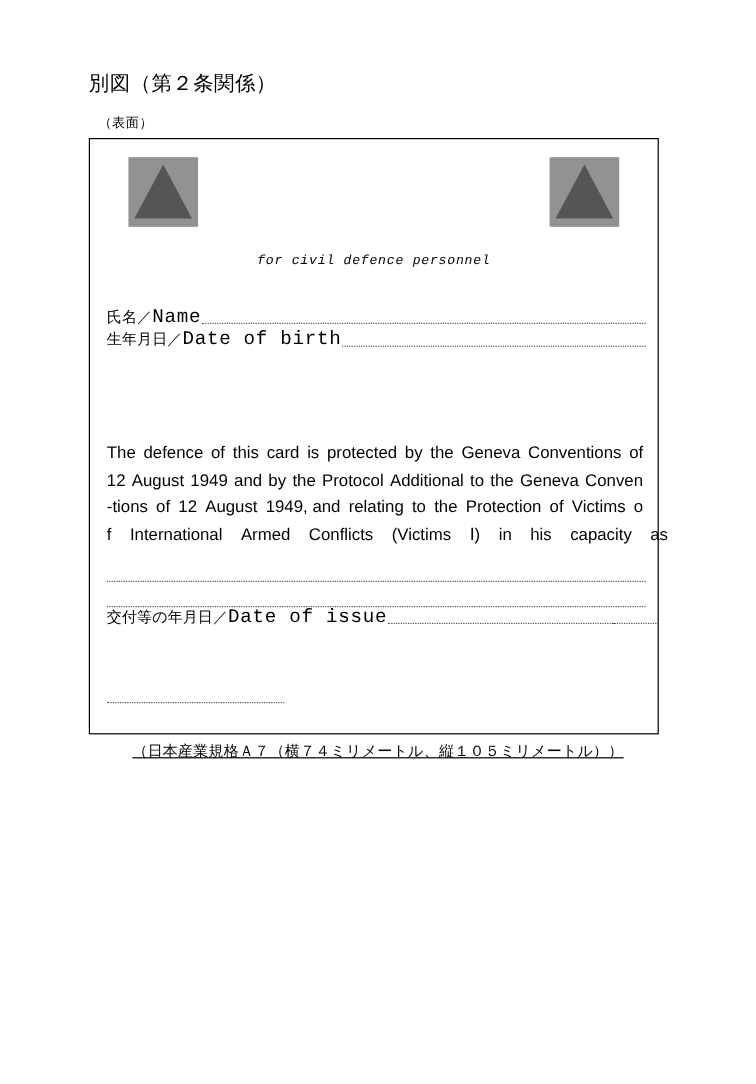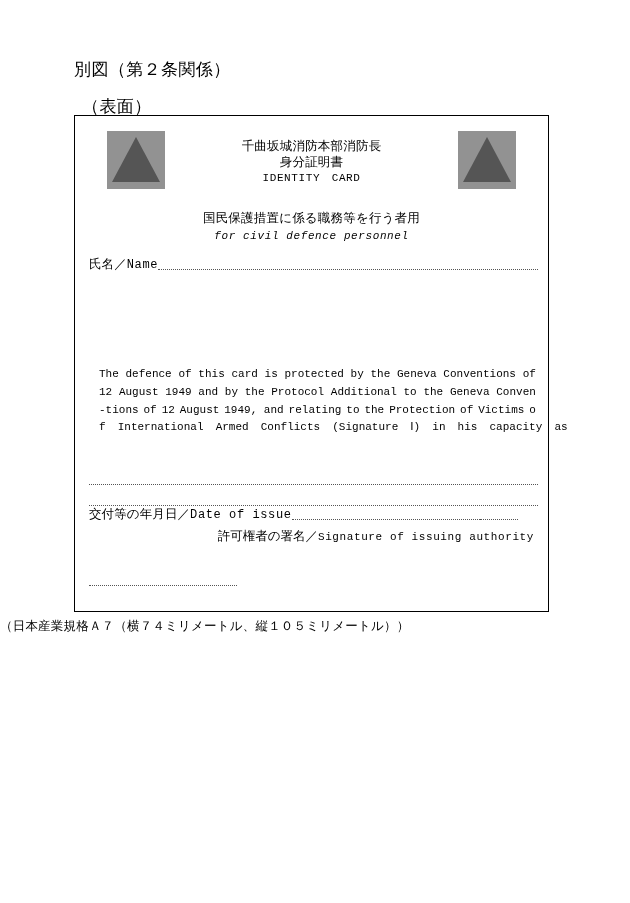--- a/index.html
+++ b/index.html
@@ -22,21 +22,21 @@
     left: 74px;
     top: 58px;
     font-size: 17px;
     letter-spacing: 0.4px;
     white-space: nowrap;
   }
   .side-label {
     position: absolute;
     left: 82px;
     top: 95px;
-    font-size: 17px;
+    font-size: 11px;
     letter-spacing: 0.4px;
     white-space: nowrap;
   }
 
   
   .card {
     position: absolute;
     left: 74px;
     top: 115px;
     width: 475px;
@@ -138,21 +138,21 @@
     height: 19px;
     white-space: nowrap;
   }
   .field-label {
     font-size: 12.5px;
     letter-spacing: 0.1px;
     flex: 0 0 auto;
   }
   .field-label .mono {
     font-family: "Liberation Mono", "DejaVu Sans Mono", monospace;
-    font-size: 12px;
+    font-size: 16px;
     letter-spacing: 0.6px;
   }
   .leader {
     flex: 1 1 auto;
     border-bottom: 1.1px dotted #555555;
     margin-bottom: 3px;
     height: 1px;
     min-width: 4px;
   }
   .leader.fixed-200 { flex: 0 0 188px; }
@@ -168,25 +168,25 @@
     top: 193px;
     font-size: 12.2px;
     line-height: 1.52;
     letter-spacing: 0.05px;
     text-align: justify;
   }
   .para-jp .indent { display: inline-block; width: 1.6em; }
 
   .para-en {
     position: absolute;
-    left: 24px;
+    left: 14px;
     right: 12px;
     top: 250px;
-    font-family: Liberation Mono, monospace;
-    font-size: 11px;
+    font-family: Liberation Sans, sans-serif;
+    font-size: 14px;
     line-height: 1.62;
     color: #000;
   }
   .para-en .line {
     display: flex;
     justify-content: space-between;
     white-space: nowrap;
   }
   .para-en .line.last { justify-content: flex-start; }
   .para-en .line.last span { margin-right: 1.1em; }
@@ -235,58 +235,57 @@
     right: 10px;
     top: 454px;
   }
 
   
   .footer-note {
     position: absolute;
     left: 0;
     top: 618px;
     width: 630px;
-    text-align: left;
+    text-align: center;
     font-size: 12.5px;
     letter-spacing: 0.2px;
     white-space: nowrap;
+    text-decoration: underline;
   }
 </style>
 </head>
 <body>
 
 <div class="page-heading">別図（第２条関係）</div>
 <div class="side-label">（表面）</div>
 
 <div class="card">
   <div class="card-inner">
 
     <div class="emblem-row">
       <div class="emblem left">
         <div class="emblem-tri"></div>
       </div>
       <div class="emblem right">
         <div class="emblem-tri"></div>
       </div>
 
-      <div class="title-block">
-        <div class="title-jp-1">千曲坂城消防本部消防長</div>
-        <div class="title-jp-2">身分証明書</div>
-        <div class="title-en">IDENTITY　CARD</div>
-      </div>
     </div>
 
     <div class="subtitle-block">
-      <div class="subtitle-jp">国民保護措置に係る職務等を行う者用</div>
       <div class="subtitle-en">for  civil  defence  personnel</div>
     </div>
 
     <div class="field-area">
       <div class="field-row">
         <span class="field-label"><span>氏名／</span><span class="mono">Name</span></span>
+        <span class="leader"></span>
+      </div>
+      <div class="field-row">
+        <span class="field-label"><span>生年月日／</span><span class="mono">Date  of  birth</span></span>
         <span class="leader"></span>
       </div>
     </div>
 
 
     <div class="para-en" id="para-en">
         <div class="line">
           <span>The</span>
           <span>defence</span>
           <span>of</span>
@@ -326,21 +325,21 @@
           <span>Protection</span>
           <span>of</span>
           <span>Victims</span>
           <span>o</span>
         </div>
         <div class="line last">
           <span>f</span>
           <span>International</span>
           <span>Armed</span>
           <span>Conflicts</span>
-          <span>(Signature</span>
+          <span>(Victims</span>
           <span>Ⅰ)</span>
           <span>in</span>
           <span>his</span>
           <span>capacity</span>
           <span>as</span>
         </div>
       </div>
 
     <div class="blank-lines">
       <div class="blank-line"></div>
@@ -348,21 +347,20 @@
     </div>
 
     <div class="issue-row">
       <div class="field-row">
         <span class="field-label"><span>交付等の年月日／</span><span class="mono">Date  of  issue</span></span>
         <span class="leader fixed-200"></span>
         <span class="leader fixed-40"></span>
       </div>
     </div>
 
-    <div class="signature-row"><span>許可権者の署名／</span><span class="mono">Signature  of  issuing  authority</span></div>
 
     <div class="expiry-row">
       <div class="field-row">
         <span class="leader fixed-150"></span>
         <span class="spacer-grow"></span>
       </div>
     </div>
 
   </div>
 </div>

